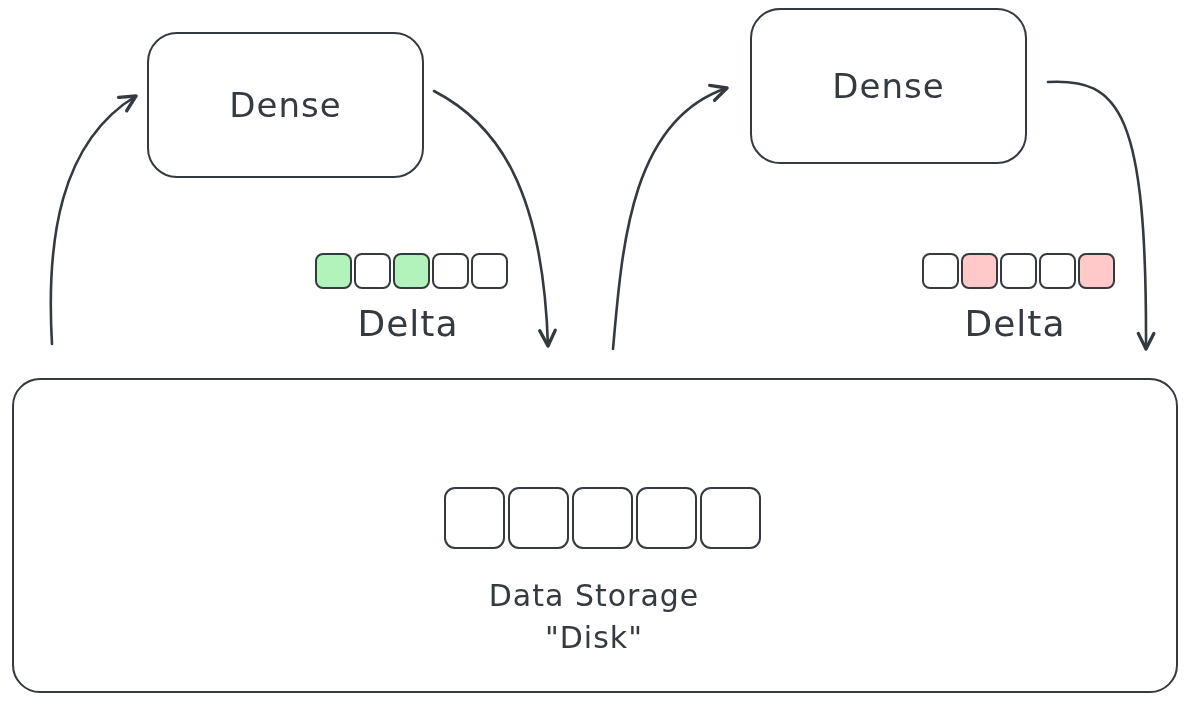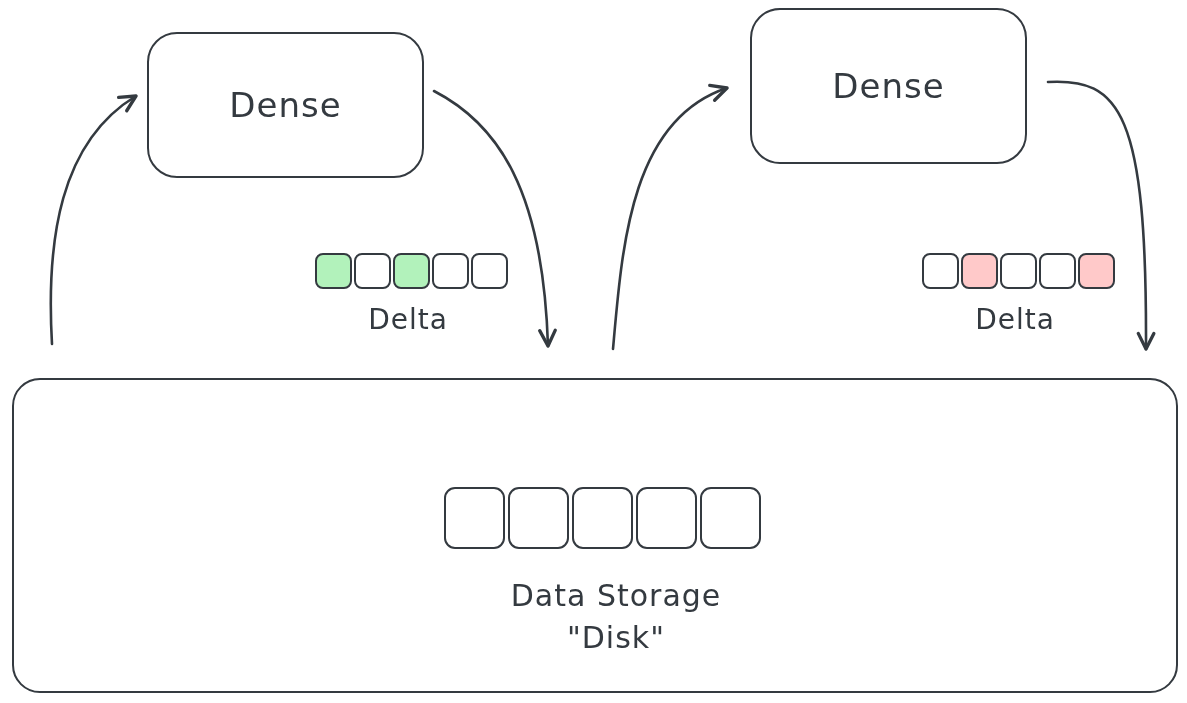--- a/index.html
+++ b/index.html
@@ -57,28 +57,28 @@
     border-radius:11px;
     box-sizing:content-box;
   }
   .delta-left-row{left:315px;top:253px;}
   .delta-right-row{left:922px;top:253px;}
   .disk-row{left:444px;top:487px;}
   .delta-label{
     position:absolute;
     width:186px;
     text-align:center;
-    font-size:28px;
+    font-size:36px;
     letter-spacing:1px;
   }
   .delta-label-left{left:315px;top:303px;}
   .delta-label-right{left:922px;top:303px;}
   .disk-label{
     position:absolute;
-    left:416px;top:575px;width:400px;
+    left:394px;top:575px;width:400px;
     text-align:center;
     font-size:30px;
     line-height:42px;
     letter-spacing:1px;
   }
 </style>
 </head>
 <body>
 
 <div class="canvas">

